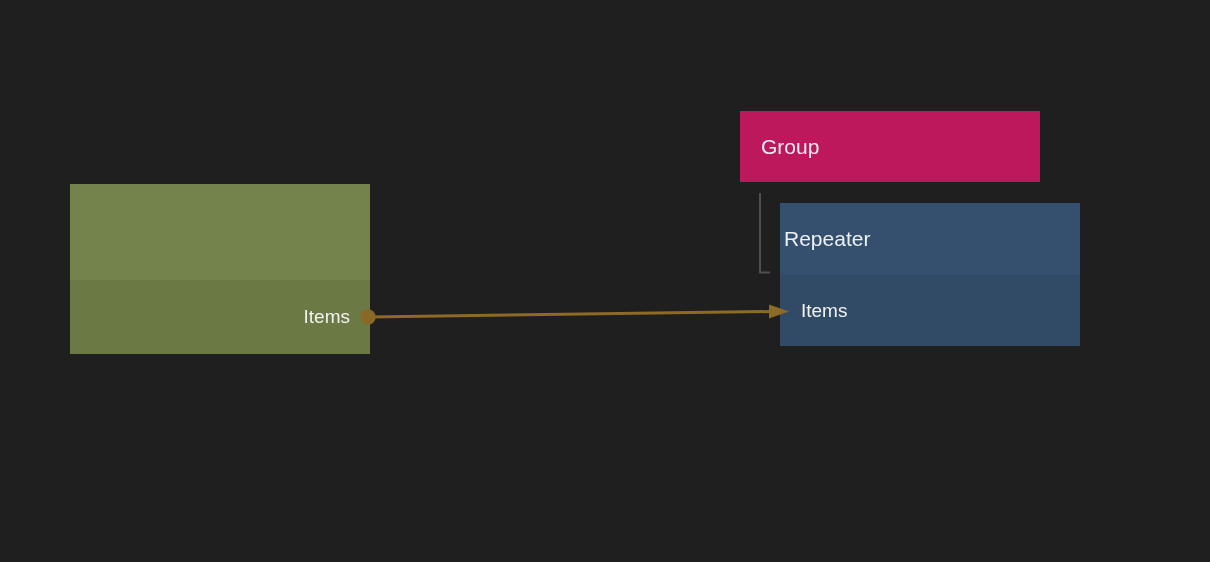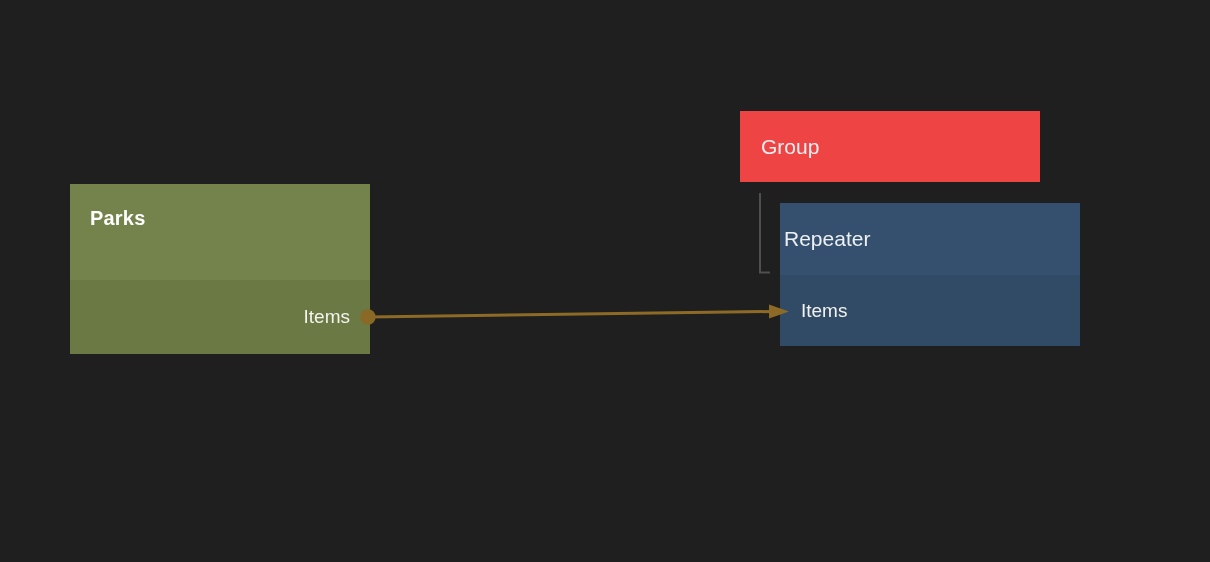--- a/index.html
+++ b/index.html
@@ -24,21 +24,21 @@
   .parks-row {
     height: 74px; background: #6b7944;
     display: flex; align-items: center; justify-content: flex-end;
     padding-right: 20px; box-sizing: border-box;
     font-size: 19px; color: #f2f3ee;
   }
 
   
   .group-node {
     left: 740px; top: 111px; width: 300px; height: 71px;
-    background: #ef4444;
+    background: #be185d;
     display: flex; align-items: center;
     padding-left: 21px; box-sizing: border-box;
     font-size: 21px; color: #edf0f3;
   }
 
   
   .repeater-node { left: 780px; top: 203px; width: 300px; height: 143px; }
   .repeater-header {
     height: 72px; background: #35506e;
     display: flex; align-items: center;
@@ -54,21 +54,20 @@
 
   .wires { position: absolute; left: 0; top: 0; pointer-events: none; }
 </style>
 </head>
 <body>
 
 <div class="canvas">
 
   <div class="node parks-node">
     <div class="parks-header">
-      <div class="parks-title">Parks</div>
     </div>
     <div class="parks-row">
       <span>Items</span>
     </div>
   </div>
 
   <div class="node group-node">
     <span>Group</span>
   </div>
 

